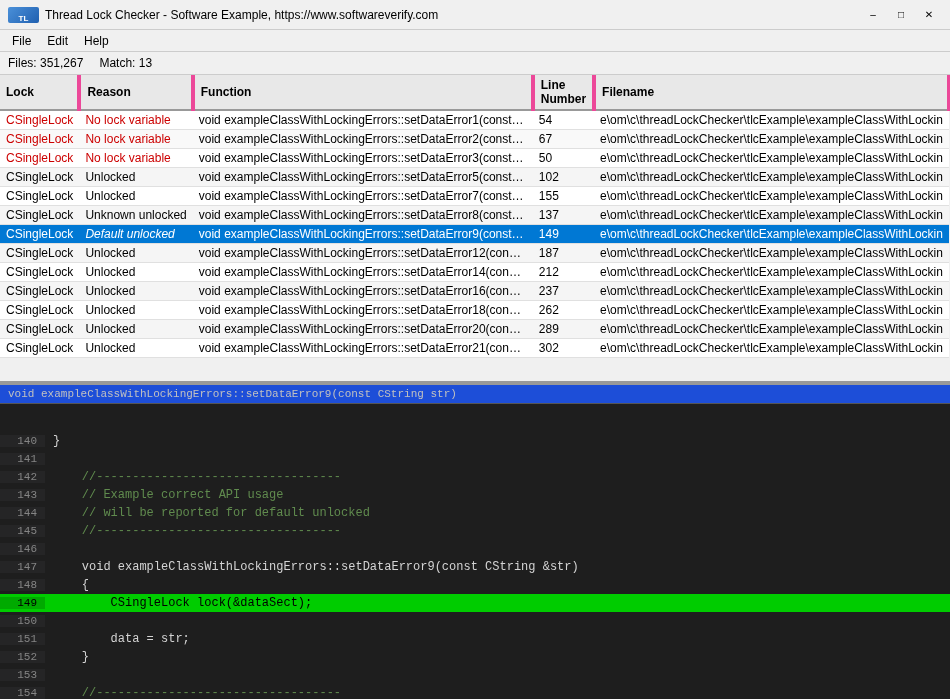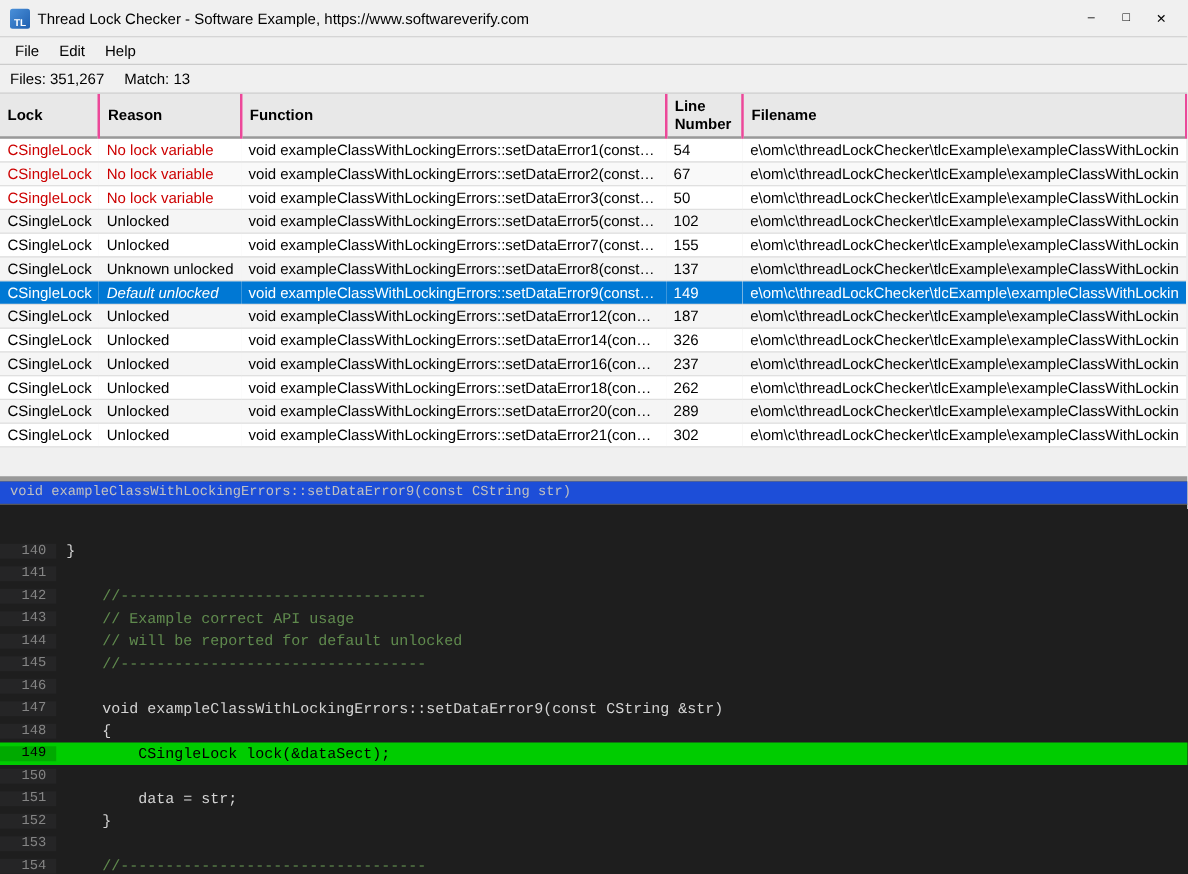--- a/index.html
+++ b/index.html
@@ -9,21 +9,21 @@
     #titlebar {
       background: #f0f0f0;
       height: 30px;
       display: flex;
       align-items: center;
       padding: 0 8px;
       border-bottom: 1px solid #ccc;
       user-select: none;
     }
     #titlebar .title-icon {
-      width: 16px; height: 16px; margin-right: 6px;
+      width: 31px; height: 16px; margin-right: 6px;
       background: linear-gradient(135deg, #4a90d9, #2060b0);
       border-radius: 2px;
       display: flex; align-items: flex-end; justify-content: center;
       color: white; font-size: 9px; font-weight: bold;
     }
     #titlebar .title-text {
       flex: 1; font-size: 12px; color: #000;
     }
     #titlebar .win-controls {
       display: flex; gap: 2px;
@@ -72,21 +72,21 @@
       border-collapse: collapse;
       font-size: 12px;
     }
     #data-table thead tr {
       background: #e8e8e8;
       border-bottom: 2px solid #999;
     }
     #data-table thead th {
       text-align: left;
       padding: 3px 6px;
-      border-right: 2px solid #ec4899;
+      border-right: 4px solid #ec4899;
       font-weight: bold;
       font-size: 12px;
     }
     #data-table tbody tr td {
       padding: 2px 6px;
       border-bottom: 1px solid #e0e0e0;
       white-space: nowrap;
       overflow: hidden;
       text-overflow: ellipsis;
     }
@@ -267,21 +267,21 @@
               <td class="col-lock" style="overflow: hidden; text-overflow: ellipsis; white-space: nowrap;">CSingleLock</td>
               <td class="col-reason" style="overflow: hidden; text-overflow: ellipsis; white-space: nowrap;">Unlocked</td>
               <td class="col-function" style="overflow: hidden; text-overflow: ellipsis; white-space: nowrap;">void exampleClassWithLockingErrors::setDataError12(const CString&amp;str)</td>
               <td class="col-line" style="overflow: hidden; text-overflow: ellipsis; white-space: nowrap;">187</td>
               <td class="col-filename" style="overflow: hidden; text-overflow: ellipsis; white-space: nowrap;">e\om\c\threadLockChecker\tlcExample\exampleClassWithLockin</td>
             </tr>
             <tr class="row-normal" style="background: rgb(255, 255, 255);">
               <td class="col-lock" style="overflow: hidden; text-overflow: ellipsis; white-space: nowrap;">CSingleLock</td>
               <td class="col-reason" style="overflow: hidden; text-overflow: ellipsis; white-space: nowrap;">Unlocked</td>
               <td class="col-function" style="overflow: hidden; text-overflow: ellipsis; white-space: nowrap;">void exampleClassWithLockingErrors::setDataError14(const CString&amp;str)</td>
-              <td class="col-line" style="overflow: hidden; text-overflow: ellipsis; white-space: nowrap;">326</td>
+              <td class="col-line" style="overflow: hidden; text-overflow: ellipsis; white-space: nowrap;">212</td>
               <td class="col-filename" style="overflow: hidden; text-overflow: ellipsis; white-space: nowrap;">e\om\c\threadLockChecker\tlcExample\exampleClassWithLockin</td>
             </tr>
             <tr class="row-normal" style="background: rgb(245, 245, 245);">
               <td class="col-lock" style="overflow: hidden; text-overflow: ellipsis; white-space: nowrap;">CSingleLock</td>
               <td class="col-reason" style="overflow: hidden; text-overflow: ellipsis; white-space: nowrap;">Unlocked</td>
               <td class="col-function" style="overflow: hidden; text-overflow: ellipsis; white-space: nowrap;">void exampleClassWithLockingErrors::setDataError16(const CString&amp;str)</td>
               <td class="col-line" style="overflow: hidden; text-overflow: ellipsis; white-space: nowrap;">237</td>
               <td class="col-filename" style="overflow: hidden; text-overflow: ellipsis; white-space: nowrap;">e\om\c\threadLockChecker\tlcExample\exampleClassWithLockin</td>
             </tr>
             <tr class="row-normal" style="background: rgb(255, 255, 255);">

